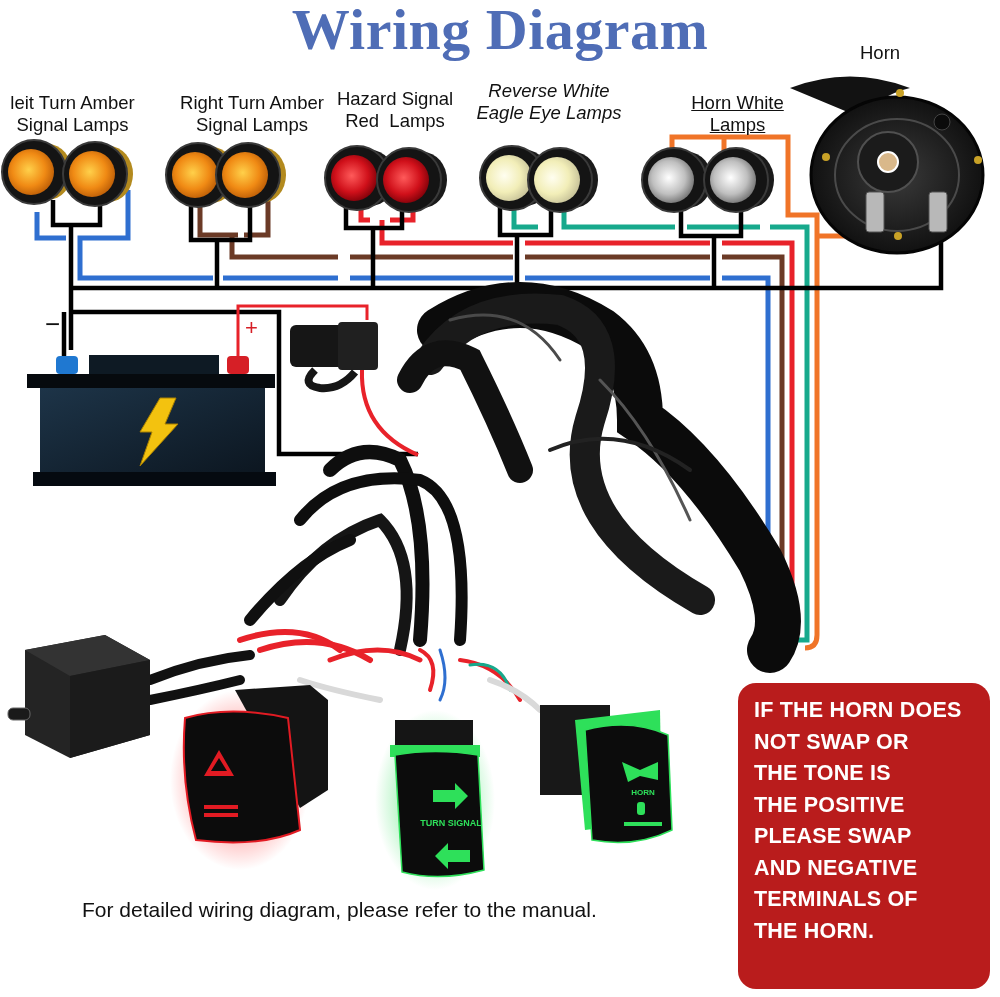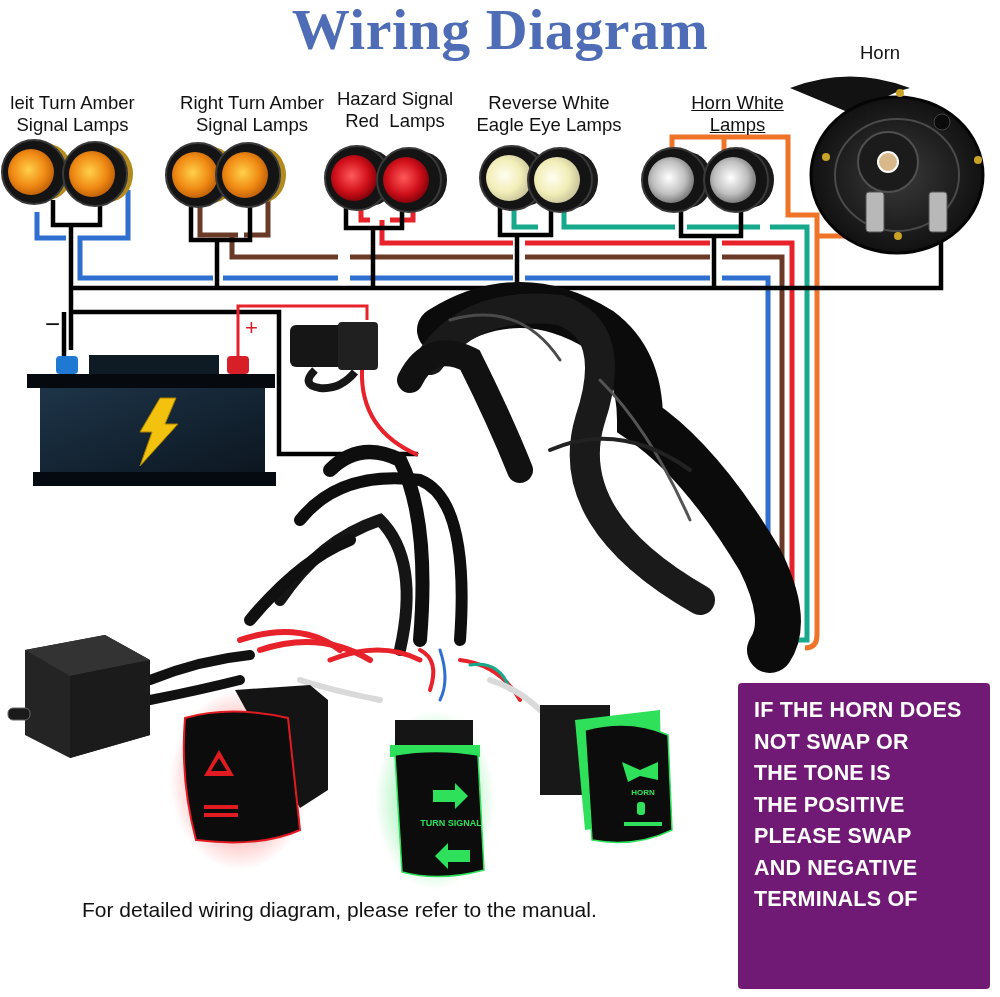--- a/index.html
+++ b/index.html
@@ -1,20 +1,20 @@
 <!DOCTYPE html>
 <html><head>
 <meta charset="utf-8">
 <style>
   html, body { margin:0; padding:0; background:#ffffff; }
   body { width:1000px; height:997px; position:relative; overflow:hidden; font-family:"Liberation Sans", sans-serif; }
   .title { position:absolute; left:0; width:1000px; top:-4px; text-align:center; font-family:"Liberation Serif", serif; font-weight:bold; font-size:58px; color:#4f6db6; letter-spacing:0.5px; }
   .lbl { position:absolute; text-align:center; font-size:18.5px; line-height:22px; color:#111; }
   #svgmain { position:absolute; left:0; top:0; }
-  .note { position:absolute; left:738px; top:683px; width:252px; height:306px; background:#701a75; border-radius:4px; box-sizing:border-box; padding:12px 10px 0 16px; }
+  .note { position:absolute; left:738px; top:683px; width:252px; height:306px; background:#b91c1c; border-radius:18px; box-sizing:border-box; padding:12px 10px 0 16px; }
   .note-line { color:#fff; font-weight:bold; font-size:21.5px; line-height:31.5px; white-space:nowrap; letter-spacing:0.2px; }
   .footer { position:absolute; left:82px; top:898px; font-size:21px; color:#111; }
   .sw-text { font-family:"Liberation Sans", sans-serif; font-weight:bold; }
 </style>
 </head>
 <body>
 
 <svg id="svgmain" width="1000" height="997" viewBox="0 0 1000 997">
   <defs>
     <radialGradient id="amber" cx="45%" cy="45%" r="60%">
@@ -247,32 +247,33 @@
   <div>Signal Lamps</div>
 </div>
 <div class="lbl" style="left:168px;top:92px;width:168px;">
   <div>Right Turn Amber</div>
   <div>Signal Lamps</div>
 </div>
 <div class="lbl" style="left:325px;top:88px;width:140px;">
   <div>Hazard Signal</div>
   <div style="white-space:pre">Red  Lamps</div>
 </div>
-<div class="lbl" style="left:464px;top:92px;width:170px;">
+<div class="lbl" style="left:464px;top:80px;width:170px;font-style:italic;">
   <div>Reverse White</div>
   <div>Eagle Eye Lamps</div>
 </div>
 <div class="lbl" style="left:670px;top:92px;width:135px;text-decoration:underline;">
   <div>Horn White</div>
   <div>Lamps</div>
 </div>
 
 <div class="note">
   <div class="note-line">IF THE HORN DOES</div>
   <div class="note-line">NOT SWAP OR</div>
   <div class="note-line">THE TONE IS</div>
   <div class="note-line">THE POSITIVE</div>
   <div class="note-line">PLEASE SWAP</div>
   <div class="note-line">AND NEGATIVE</div>
   <div class="note-line">TERMINALS OF</div>
+  <div class="note-line">THE HORN.</div>
 </div>
 
 <div class="footer">For detailed wiring diagram, please refer to the manual.</div>
 
 </body></html>

